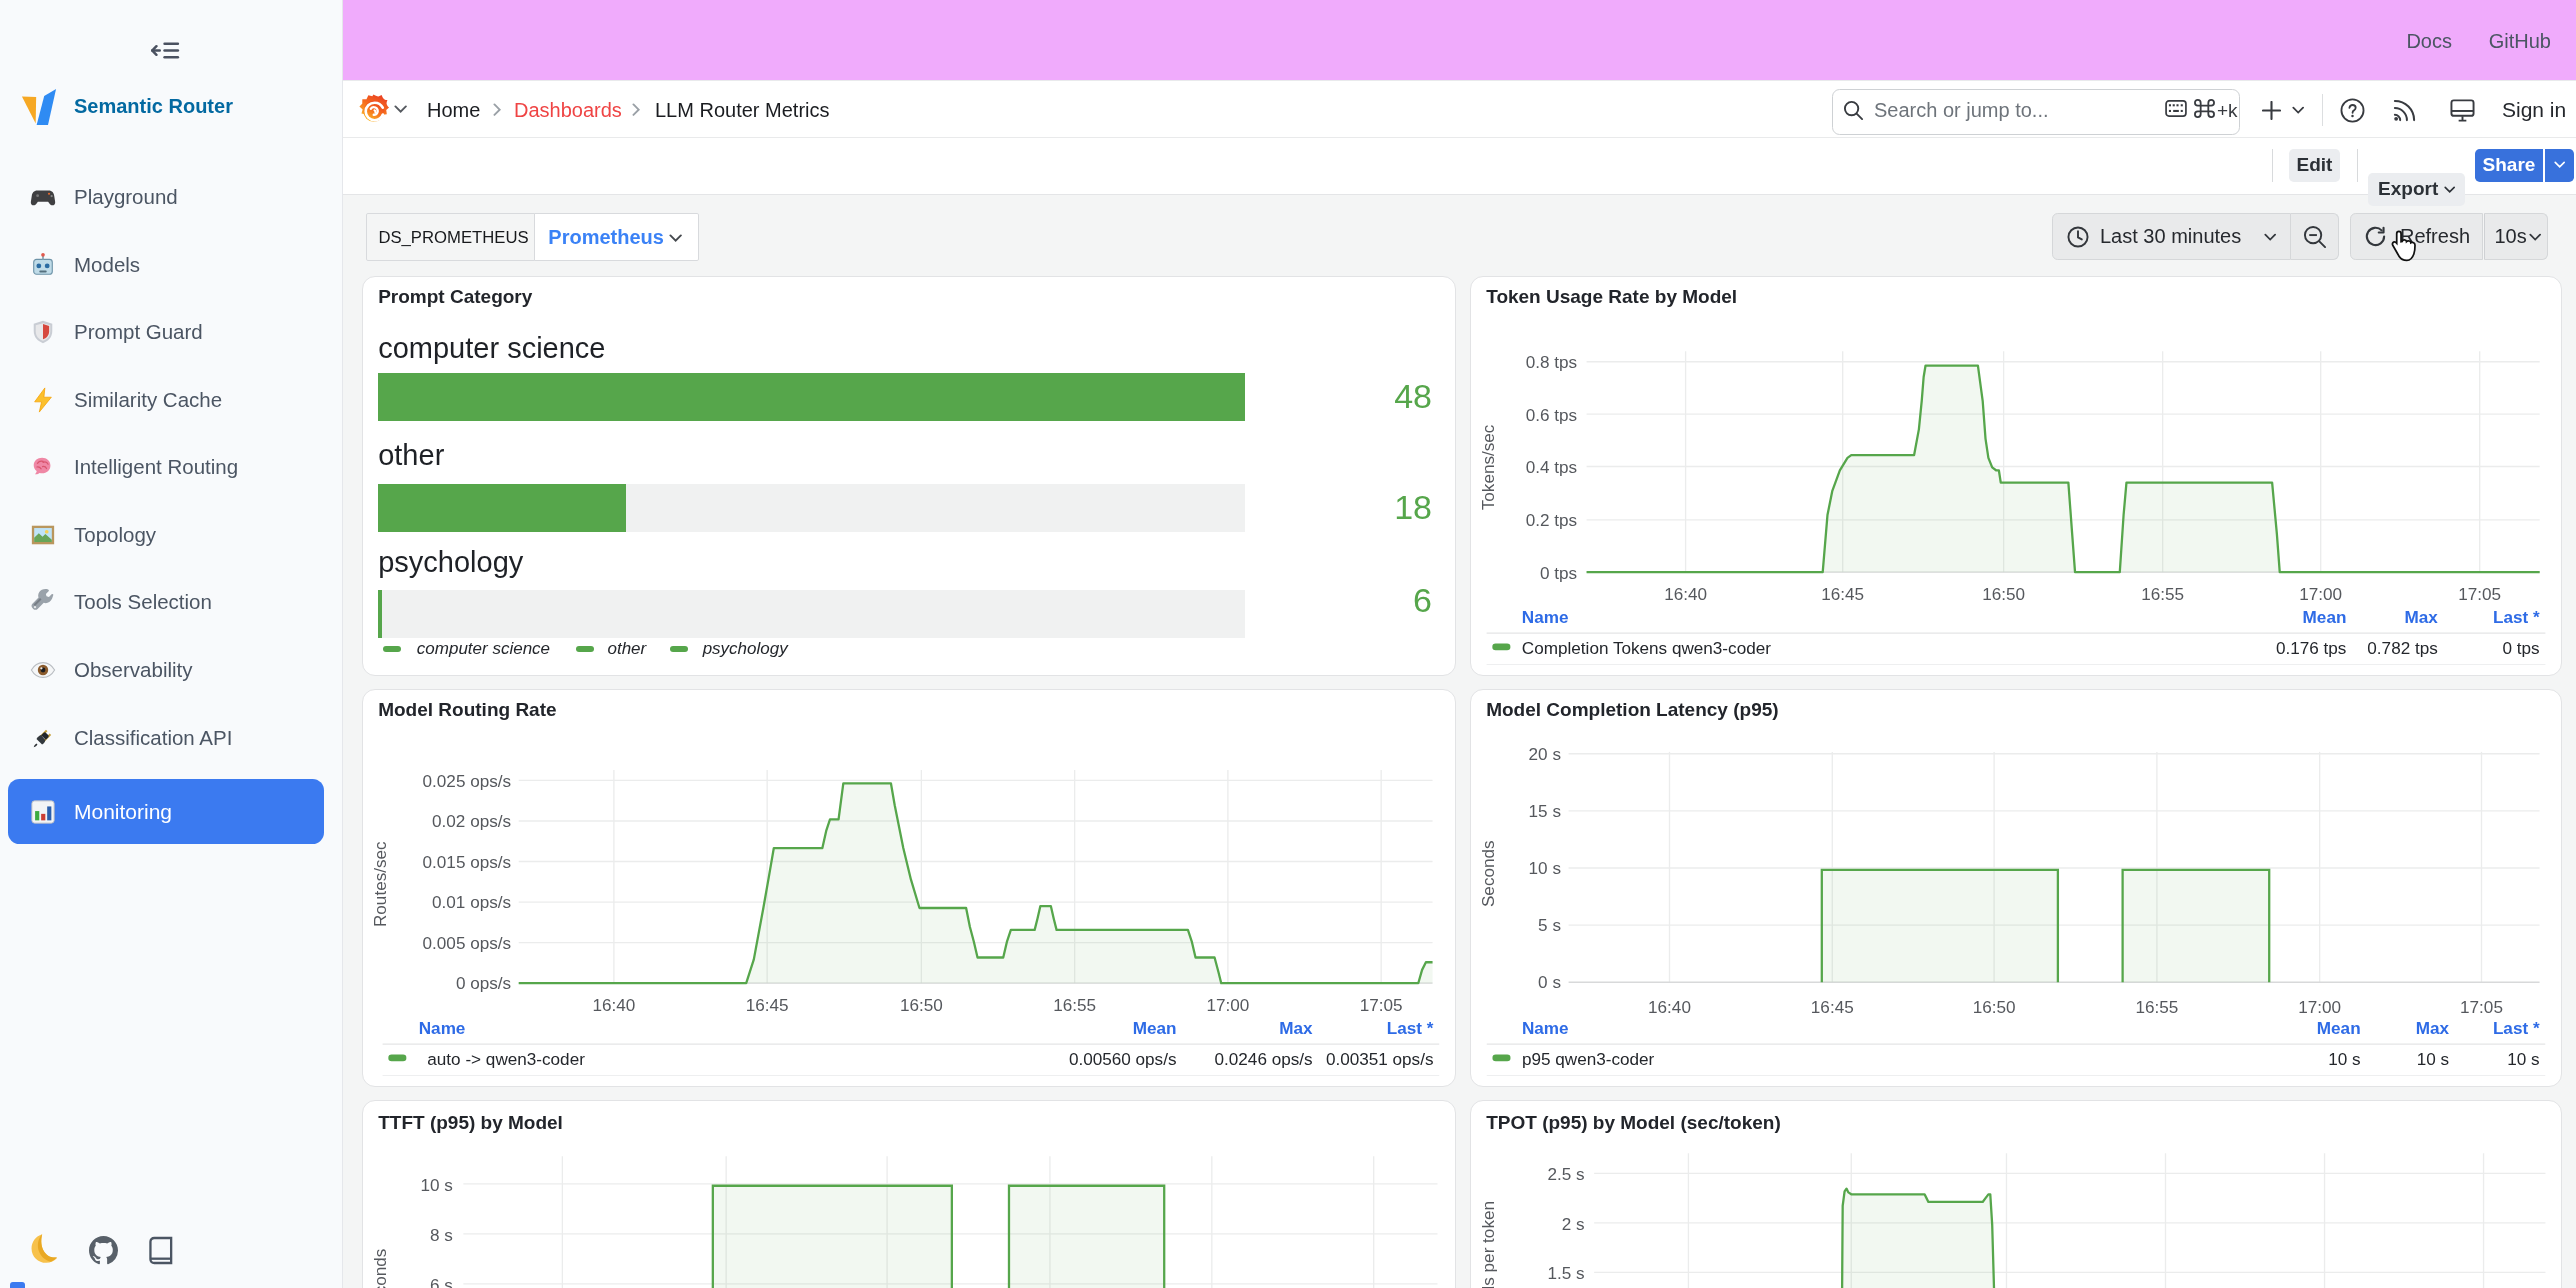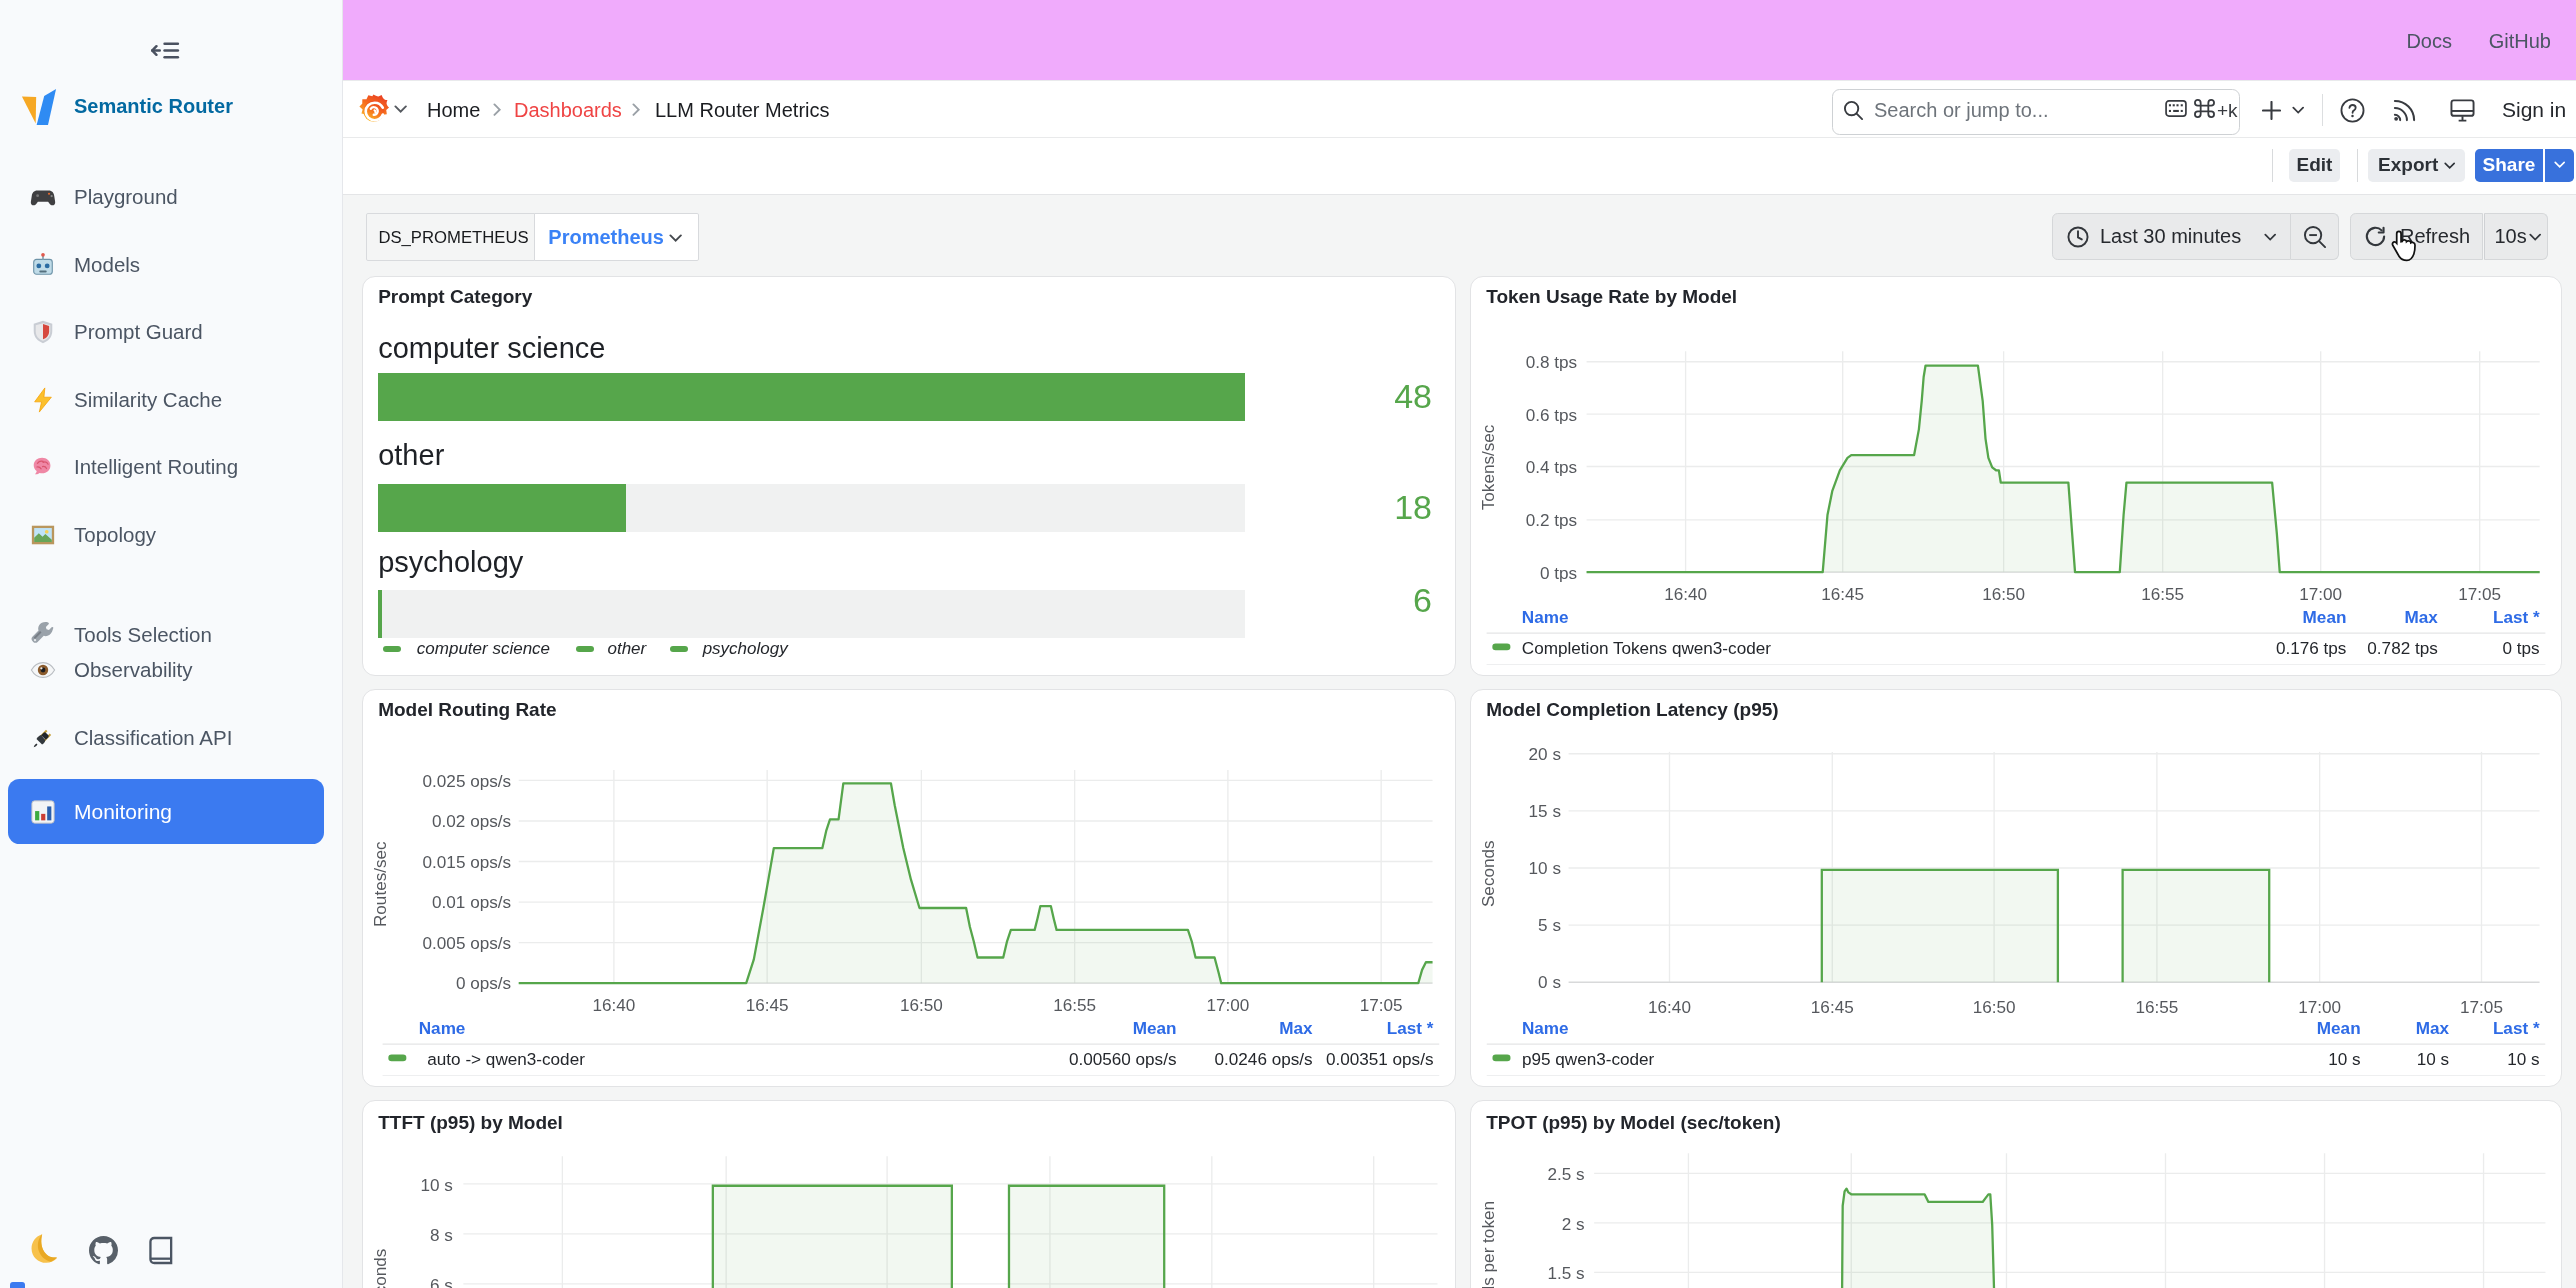--- a/index.html
+++ b/index.html
@@ -94,21 +94,21 @@
     </div>
     <div class="menu-item" style="top:501px;">
       <svg class="mi-icon" viewBox="0 0 28 28">
           <rect x="2" y="4" width="24" height="20" fill="#b9965d"></rect>
           <rect x="4.5" y="6.5" width="19" height="15" fill="#bfe3f7"></rect>
           <path d="M4.5 17l5-5 4 4 3-3 7 6v2.5h-19z" fill="#67a558"></path>
           <circle cx="18" cy="10.5" r="2" fill="#f7d154"></circle>
         </svg>
       <div class="mi-label">Topology</div>
     </div>
-    <div class="menu-item" style="top:601px;">
+    <div class="menu-item" style="top:568px;">
       <svg class="mi-icon" viewBox="0 0 28 28">
           <path d="M25.2 6.1c-.3-.8-1.3-1-1.9-.4l-2.9 2.9-2.6-.7-.7-2.6 2.9-2.9c.6-.6.4-1.6-.5-1.9C15.7-.6 11.8.6 10 3.2c-1.3 1.8-1.5 4-.8 6L2.6 15.8c-1.3 1.3-1.3 3.4 0 4.7l.9 1c1.3 1.3 3.4 1.3 4.7 0l6.6-6.6c2 .7 4.2.4 6-.8 2.6-1.8 3.7-5.7 4.4-8z" fill="#9aa2aa"></path>
           <path d="M4.6 17.5l7-7" stroke="#777e86" stroke-width="2.2"></path>
           <circle cx="5.4" cy="19.5" r="1.3" fill="#e6e8ea"></circle>
         </svg>
       <div class="mi-label">Tools Selection</div>
     </div>
     <div class="menu-item" style="top:636px;">
       <svg class="mi-icon" viewBox="0 0 28 28">
           <path d="M14 6C8 6 3.5 10.5 1.5 14 3.5 17.5 8 22 14 22s10.5-4.5 12.5-8C24.5 10.5 20 6 14 6z" fill="#f5f6f7" stroke="#b9bdc2" stroke-width="1.2"></path>
@@ -236,21 +236,21 @@
         <path d="M1.5 13.5h23" stroke="#383b40" stroke-width="2"></path>
         <path d="M9 23.5h8M13 19v4" stroke="#383b40" stroke-width="2"></path>
       </svg>
     <div class="abs" style="left:2159px;top:17px;font-size:21px;color:#25282d;">Sign in</div>
   </div>
 
   <div id="gtoolbar">
     <div class="abs" style="left:1929px;top:10.5px;width:1px;height:33px;background:#d8dadc;"></div>
     <div class="tbtn" style="left:1946px;width:51px;">Edit</div>
     <div class="abs" style="left:2014px;top:10.5px;width:1px;height:33px;background:#d8dadc;"></div>
-    <div class="tbtn" style="left:2025px;width:97px;">Export&nbsp;
+    <div class="tbtn" style="left:2025px;width:97px;margin-top:24px;">Export&nbsp;
       <svg width="11.4" height="7.6" viewBox="0 0 14 9" style="margin-top:1.9px">
           <path d="M1.5 1.5L7 7l5.5-5.5" stroke="#2c3137" stroke-width="2" fill="none" stroke-linecap="round"></path>
         </svg>
     </div>
     <div class="tbtn" style="left:2132px;width:68px;background:#3871dc;color:#fff;border-radius:4.8px 0 0 4.8px;">Share</div>
     <div class="tbtn" style="left:2202px;width:29px;background:#3871dc;border-radius:0 4.8px 4.8px 0;">
       <svg width="11.4" height="7.6" viewBox="0 0 14 9">
           <path d="M1.5 1.5L7 7l5.5-5.5" stroke="#fff" stroke-width="2" fill="none" stroke-linecap="round"></path>
         </svg>
     </div>

